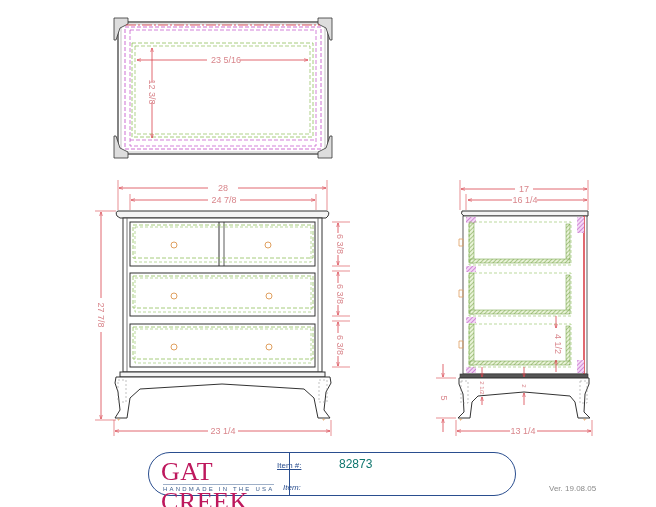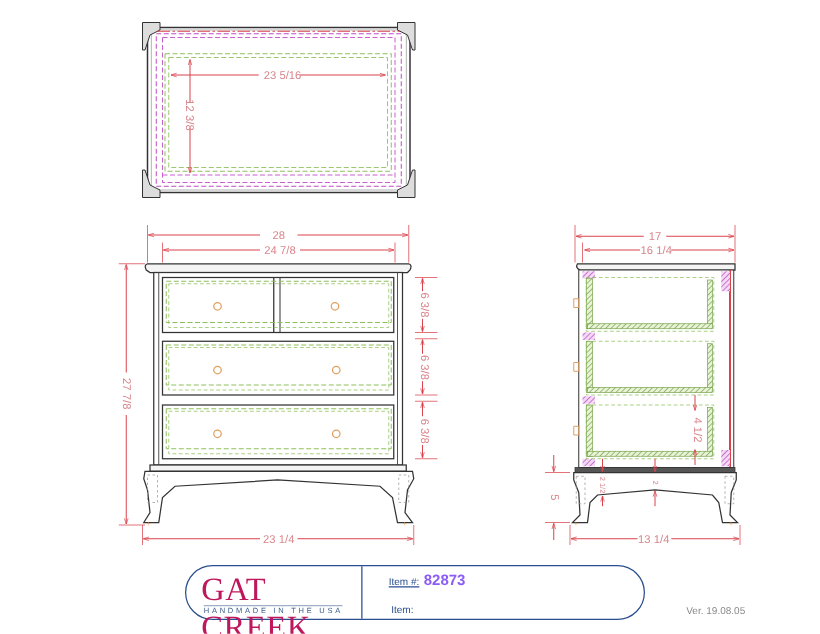--- a/index.html
+++ b/index.html
@@ -5,21 +5,21 @@
   html, body { margin:0; padding:0; background:#ffffff; }
   body { width:656px; height:507px; position:relative; overflow:hidden; font-family:"Liberation Sans", sans-serif; }
   svg.drawing { position:absolute; left:0; top:0; }
   .dim { font-family:"Liberation Sans", sans-serif; font-size:9px; fill:#d9868c; }
   .dimsm { font-family:"Liberation Sans", sans-serif; font-size:6px; fill:#d9868c; }
   .titleblock { position:absolute; left:148px; top:452px; width:368px; height:44px; border:1.5px solid #2a4e8f; border-radius:22px; box-sizing:border-box; }
   .logo { position:absolute; left:0; top:0; width:140px; height:100%; border-right:1.5px solid #2a4e8f; }
   .logo-main { position:absolute; left:12px; top:4px; font-family:"Liberation Serif", serif; font-size:26px; color:#be185d; letter-spacing:0.5px; }
   .logo-sub { position:absolute; left:14px; top:31px; font-family:"Liberation Sans", sans-serif; font-size:6px; color:#3b5c8c; letter-spacing:2.2px; border-top:1px solid #9fb0c8; padding-top:1px; }
   .lbl { position:absolute; font-family:"Liberation Sans", sans-serif; font-size:8px; color:#2a4e8f; }
-  .val { position:absolute; font-family:"Liberation Sans", sans-serif; color:#8b5cf6;font-weight:bold; }
+  .val { position:absolute; font-family:"Liberation Sans", sans-serif; color:#0f766e; }
   .version { position:absolute; left:549px; top:484px; font-family:"Liberation Sans", sans-serif; font-size:8px; color:#8a8a8a; }
 </style>
 </head>
 <body>
 
 <svg class="drawing" width="656" height="507" viewBox="0 0 656 507">
   <defs>
     <marker id="arr" viewBox="0 0 10 10" refX="9" refY="5" markerWidth="6" markerHeight="6" orient="auto-start-reverse">
       <path d="M0,2 L10,5 L0,8" fill="none" stroke="#d9434c" stroke-width="1.2"></path>
     </marker>
@@ -210,18 +210,18 @@
     <line x1="537" y1="431" x2="591" y2="431" stroke="#d9434c" stroke-width="0.8" marker-end="url(#arr)"></line>
     <text class="dim" x="523" y="434" text-anchor="middle">13 1/4</text>
   </g>
 </svg>
 
 <div class="titleblock">
   <div class="logo">
     <div class="logo-main">GAT CREEK</div>
     <div class="logo-sub">HANDMADE IN THE USA</div>
   </div>
-  <div class="lbl" style="left:162px; top:8px;text-decoration:underline;">Item #:</div>
+  <div class="lbl" style="left:128px; top:8px;text-decoration:underline;">Item #:</div>
   <div class="val" style="left:190px; top:4px; font-size:12px;">82873</div>
-  <div class="lbl" style="left:164px; top:30px;">Item:</div>
+  <div class="lbl" style="left:134px; top:30px;font-style:italic;">Item:</div>
 </div>
 
 <div class="version">Ver. 19.08.05</div>
 
 </body></html>

